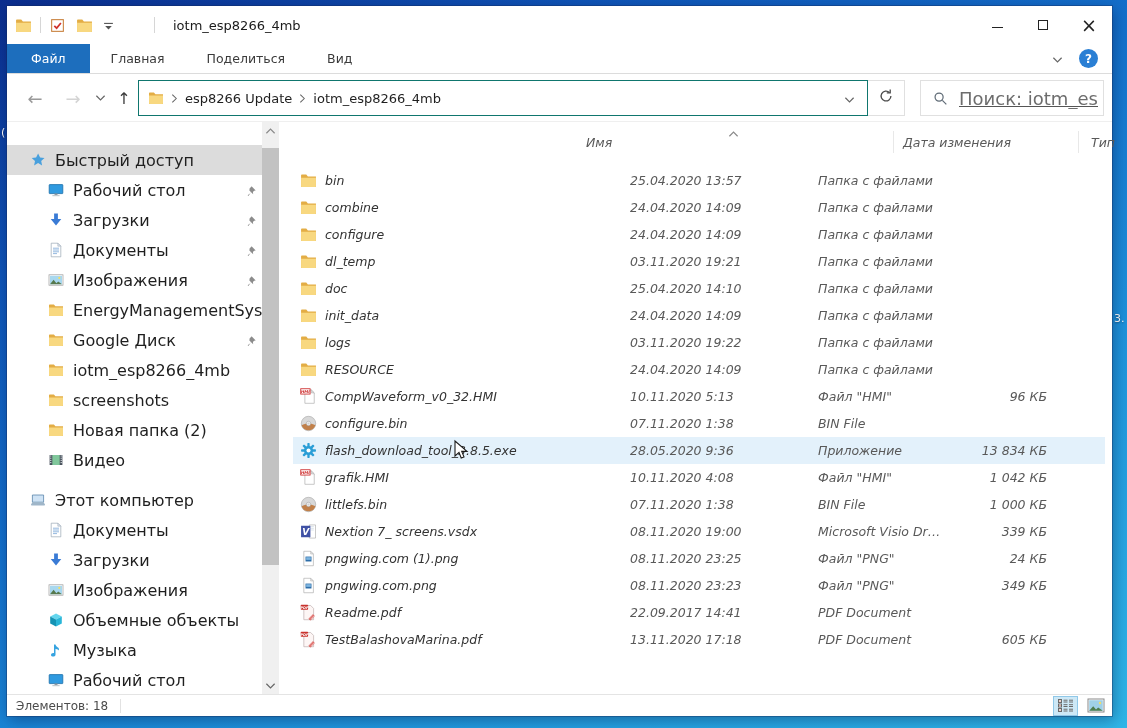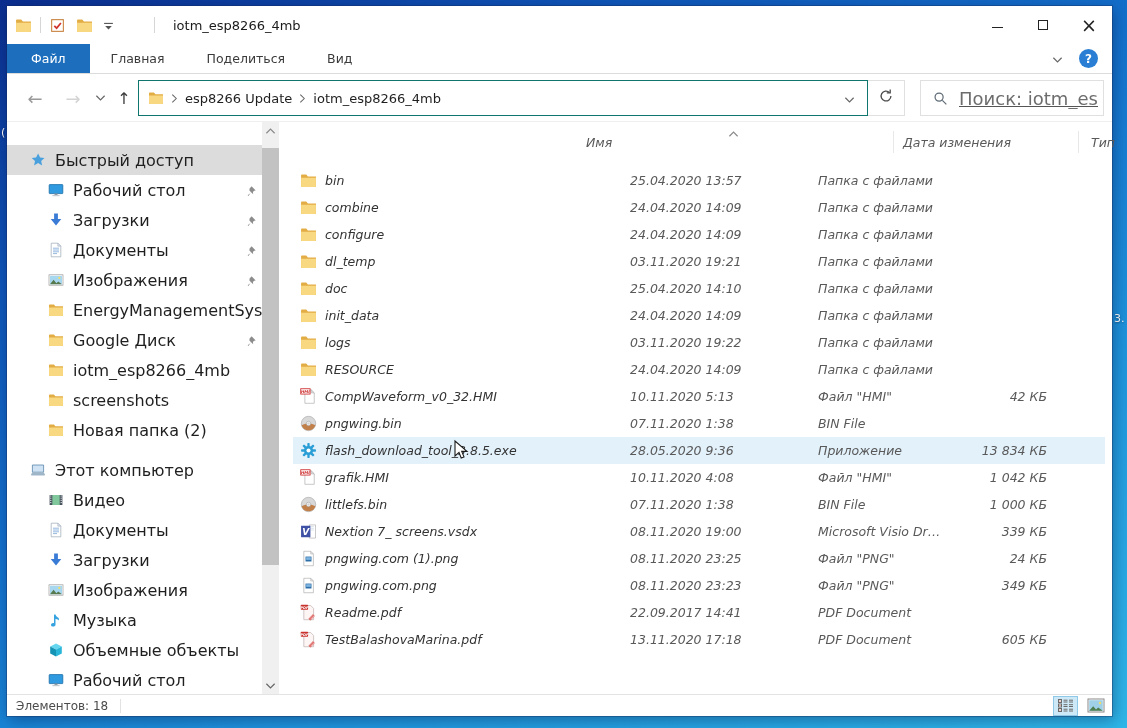--- a/index.html
+++ b/index.html
@@ -319,38 +319,38 @@
           </div>
           <div class="side-item lvl1">
             <span class="s-icon" style="display: inline-flex; align-items: center;">
               <svg viewBox="0 0 16 16" width="16" height="16">
                 <path d="M1 3.1c0-.4.3-.7.7-.7h4.2l1.5 1.8H15v9.2c0 .4-.3.7-.7.7H1.7c-.4 0-.7-.3-.7-.7z" fill="#e3ad45"></path>
                 <path d="M1 5.4h14v7.9c0 .4-.3.7-.7.7H1.7c-.4 0-.7-.3-.7-.7z" fill="#f8d880"></path>
               </svg>
             </span>
             <span class="s-label">Новая папка (2)</span>
           </div>
-          <div class="side-item lvl0 group-break">
-            <span class="s-icon" style="display: inline-flex; align-items: center;">
-              <svg viewBox="0 0 16 16" width="16" height="16">
-                <path d="M2.4 3h11.2v7.2H2.4z" fill="#cfe3f5" stroke="#5b87ab" stroke-width=".8"></path>
-                <path d="M1 12.4l1.4-2.2h11.2l1.4 2.2c0 .6-.4 1-1 1H2c-.6 0-1-.4-1-1z" fill="#9fb6c9"></path>
-              </svg>
-            </span>
-            <span class="s-label">Этот компьютер</span>
-          </div>
           <div class="side-item lvl1">
             <span class="s-icon" style="display: inline-flex; align-items: center;">
               <svg viewBox="0 0 16 16" width="16" height="16">
                 <rect x="1.6" y="3" width="12.8" height="10" fill="#49525c"></rect>
                 <rect x="4.3" y="3" width="7.4" height="10" fill="#80c79b"></rect>
                 <path d="M2.1 4h1.3M2.1 6.2h1.3M2.1 8.4h1.3M2.1 10.6h1.3M12.6 4h1.3M12.6 6.2h1.3M12.6 8.4h1.3M12.6 10.6h1.3" stroke="#e8eef2" stroke-width=".9"></path>
               </svg>
             </span>
             <span class="s-label">Видео</span>
+          </div>
+          <div class="side-item lvl0 group-break">
+            <span class="s-icon" style="display: inline-flex; align-items: center;">
+              <svg viewBox="0 0 16 16" width="16" height="16">
+                <path d="M2.4 3h11.2v7.2H2.4z" fill="#cfe3f5" stroke="#5b87ab" stroke-width=".8"></path>
+                <path d="M1 12.4l1.4-2.2h11.2l1.4 2.2c0 .6-.4 1-1 1H2c-.6 0-1-.4-1-1z" fill="#9fb6c9"></path>
+              </svg>
+            </span>
+            <span class="s-label">Этот компьютер</span>
           </div>
           <div class="side-item lvl1">
             <span class="s-icon" style="display: inline-flex; align-items: center;">
               <svg viewBox="0 0 16 16" width="16" height="16">
                 <path d="M3.2 1.2h6.6l3 3v10.6H3.2z" fill="#fff" stroke="#9aa7b4" stroke-width=".7"></path>
                 <path d="M9.8 1.2l3 3h-3z" fill="#dce6ef" stroke="#9aa7b4" stroke-width=".5"></path>
                 <path d="M5 6.2h6M5 8h6M5 9.8h6M5 11.6h4" stroke="#7aa7d8" stroke-width=".8"></path>
               </svg>
             </span>
             <span class="s-label">Документы</span>
@@ -370,34 +370,34 @@
                 <rect x="2" y="3.8" width="12" height="8.4" fill="#a8d8ef"></rect>
                 <path d="M2 12.2l3.6-4.4 2.8 3.4 1.8-1.8 3.8 2.8z" fill="#56794e"></path>
                 <circle cx="11.3" cy="5.9" r="1.1" fill="#f2de66"></circle>
               </svg>
             </span>
             <span class="s-label">Изображения</span>
           </div>
           <div class="side-item lvl1">
             <span class="s-icon" style="display: inline-flex; align-items: center;">
               <svg viewBox="0 0 16 16" width="16" height="16">
-                <path d="M6 2.4h1.5c.3 1.7 1.4 2.2 2.5 3 .9.7 1.3 1.8.7 3.1-.4-1.1-1.3-1.5-2.9-1.6l-.3-.2v6c0 1.1-1 1.9-2.2 1.9S3 13.9 3 12.9s1-1.9 2.2-1.9c.3 0 .6 0 .8.1z" fill="#36a3e0"></path>
-              </svg>
-            </span>
-            <span class="s-label">Музыка</span>
-          </div>
-          <div class="side-item lvl1">
-            <span class="s-icon" style="display: inline-flex; align-items: center;">
-              <svg viewBox="0 0 16 16" width="16" height="16">
                 <path d="M8 1.6l5.8 2.9L8 7.4 2.2 4.5z" fill="#64d6ee"></path>
                 <path d="M8 7.4v7l-5.8-2.9v-7z" fill="#1593b4"></path>
                 <path d="M8 7.4v7l5.8-2.9v-7z" fill="#29b6d8"></path>
               </svg>
             </span>
             <span class="s-label">Объемные объекты</span>
+          </div>
+          <div class="side-item lvl1">
+            <span class="s-icon" style="display: inline-flex; align-items: center;">
+              <svg viewBox="0 0 16 16" width="16" height="16">
+                <path d="M6 2.4h1.5c.3 1.7 1.4 2.2 2.5 3 .9.7 1.3 1.8.7 3.1-.4-1.1-1.3-1.5-2.9-1.6l-.3-.2v6c0 1.1-1 1.9-2.2 1.9S3 13.9 3 12.9s1-1.9 2.2-1.9c.3 0 .6 0 .8.1z" fill="#36a3e0"></path>
+              </svg>
+            </span>
+            <span class="s-label">Музыка</span>
           </div>
           <div class="side-item lvl1">
             <span class="s-icon" style="display: inline-flex; align-items: center;">
               <svg viewBox="0 0 16 16" width="16" height="16">
                 <rect x="1.2" y="2.6" width="13.6" height="9" rx=".5" fill="#2f9ae0" stroke="#1c6fa8" stroke-width=".8"></rect>
                 <path d="M6.5 11.6h3v1.5h-3z" fill="#909aa2"></path>
                 <path d="M4.4 13.1h7.2v1.1H4.4z" fill="#bcc4ca"></path>
               </svg>
             </span>
             <span class="s-label">Рабочий стол</span>
@@ -531,32 +531,32 @@
               <svg viewBox="0 0 16 16" width="17" height="17">
                 <path d="M4.6 1.8h6l2.8 2.8v9.8h-8.8z" fill="#fff" stroke="#a8a8a8" stroke-width=".6"></path>
                 <path d="M10.6 1.8l2.8 2.8h-2.8z" fill="#e4e4e4" stroke="#a8a8a8" stroke-width=".5"></path>
                 <rect x=".7" y=".7" width="8.8" height="5" fill="#fff" stroke="#cc2a2a" stroke-width=".8"></rect>
                 <text x="5.1" y="4.7" font-size="3.7" font-weight="bold" fill="#cc2a2a" text-anchor="middle" font-family="DejaVu Sans,sans-serif">HMI</text>
               </svg>
             </span>
             <span class="f-name">CompWaveform_v0_32.HMI</span>
             <span class="f-date">10.11.2020 5:13</span>
             <span class="f-type">Файл "HMI"</span>
-            <span class="f-size">42 КБ</span>
+            <span class="f-size">96 КБ</span>
           </div>
           <div class="file-row" style="top: 243px;">
             <span class="f-icon" style="display: inline-flex; align-items: center;">
               <svg viewBox="0 0 16 16" width="17" height="17">
                 <circle cx="8" cy="8" r="6.8" fill="#d8d8d8" stroke="#9b9b9b" stroke-width=".5"></circle>
                 <path d="M1.5 9.6a6.8 6.8 0 0 0 13 0c-2-1.1-4-1.6-6.5-1.6s-4.5.5-6.5 1.6z" fill="#c1804a"></path>
                 <circle cx="8" cy="8" r="2.1" fill="#f2f2f2" stroke="#8a8a8a" stroke-width=".4"></circle>
                 <circle cx="8" cy="8" r="1" fill="#cfcfcf"></circle>
               </svg>
             </span>
-            <span class="f-name">pngwing.bin</span>
+            <span class="f-name">configure.bin</span>
             <span class="f-date">07.11.2020 1:38</span>
             <span class="f-type">BIN File</span>
           </div>
           <div class="file-row hover" style="top: 270px;">
             <span class="f-icon" style="display: inline-flex; align-items: center;">
               <svg viewBox="0 0 16 16" width="17" height="17">
                 <g fill="#2b9ed6">
                   <rect x="6.9" y="1" width="2.2" height="14" rx=".6"></rect>
                   <rect x="6.9" y="1" width="2.2" height="14" rx=".6" transform="rotate(45 8 8)"></rect>
                   <rect x="6.9" y="1" width="2.2" height="14" rx=".6" transform="rotate(90 8 8)"></rect>

